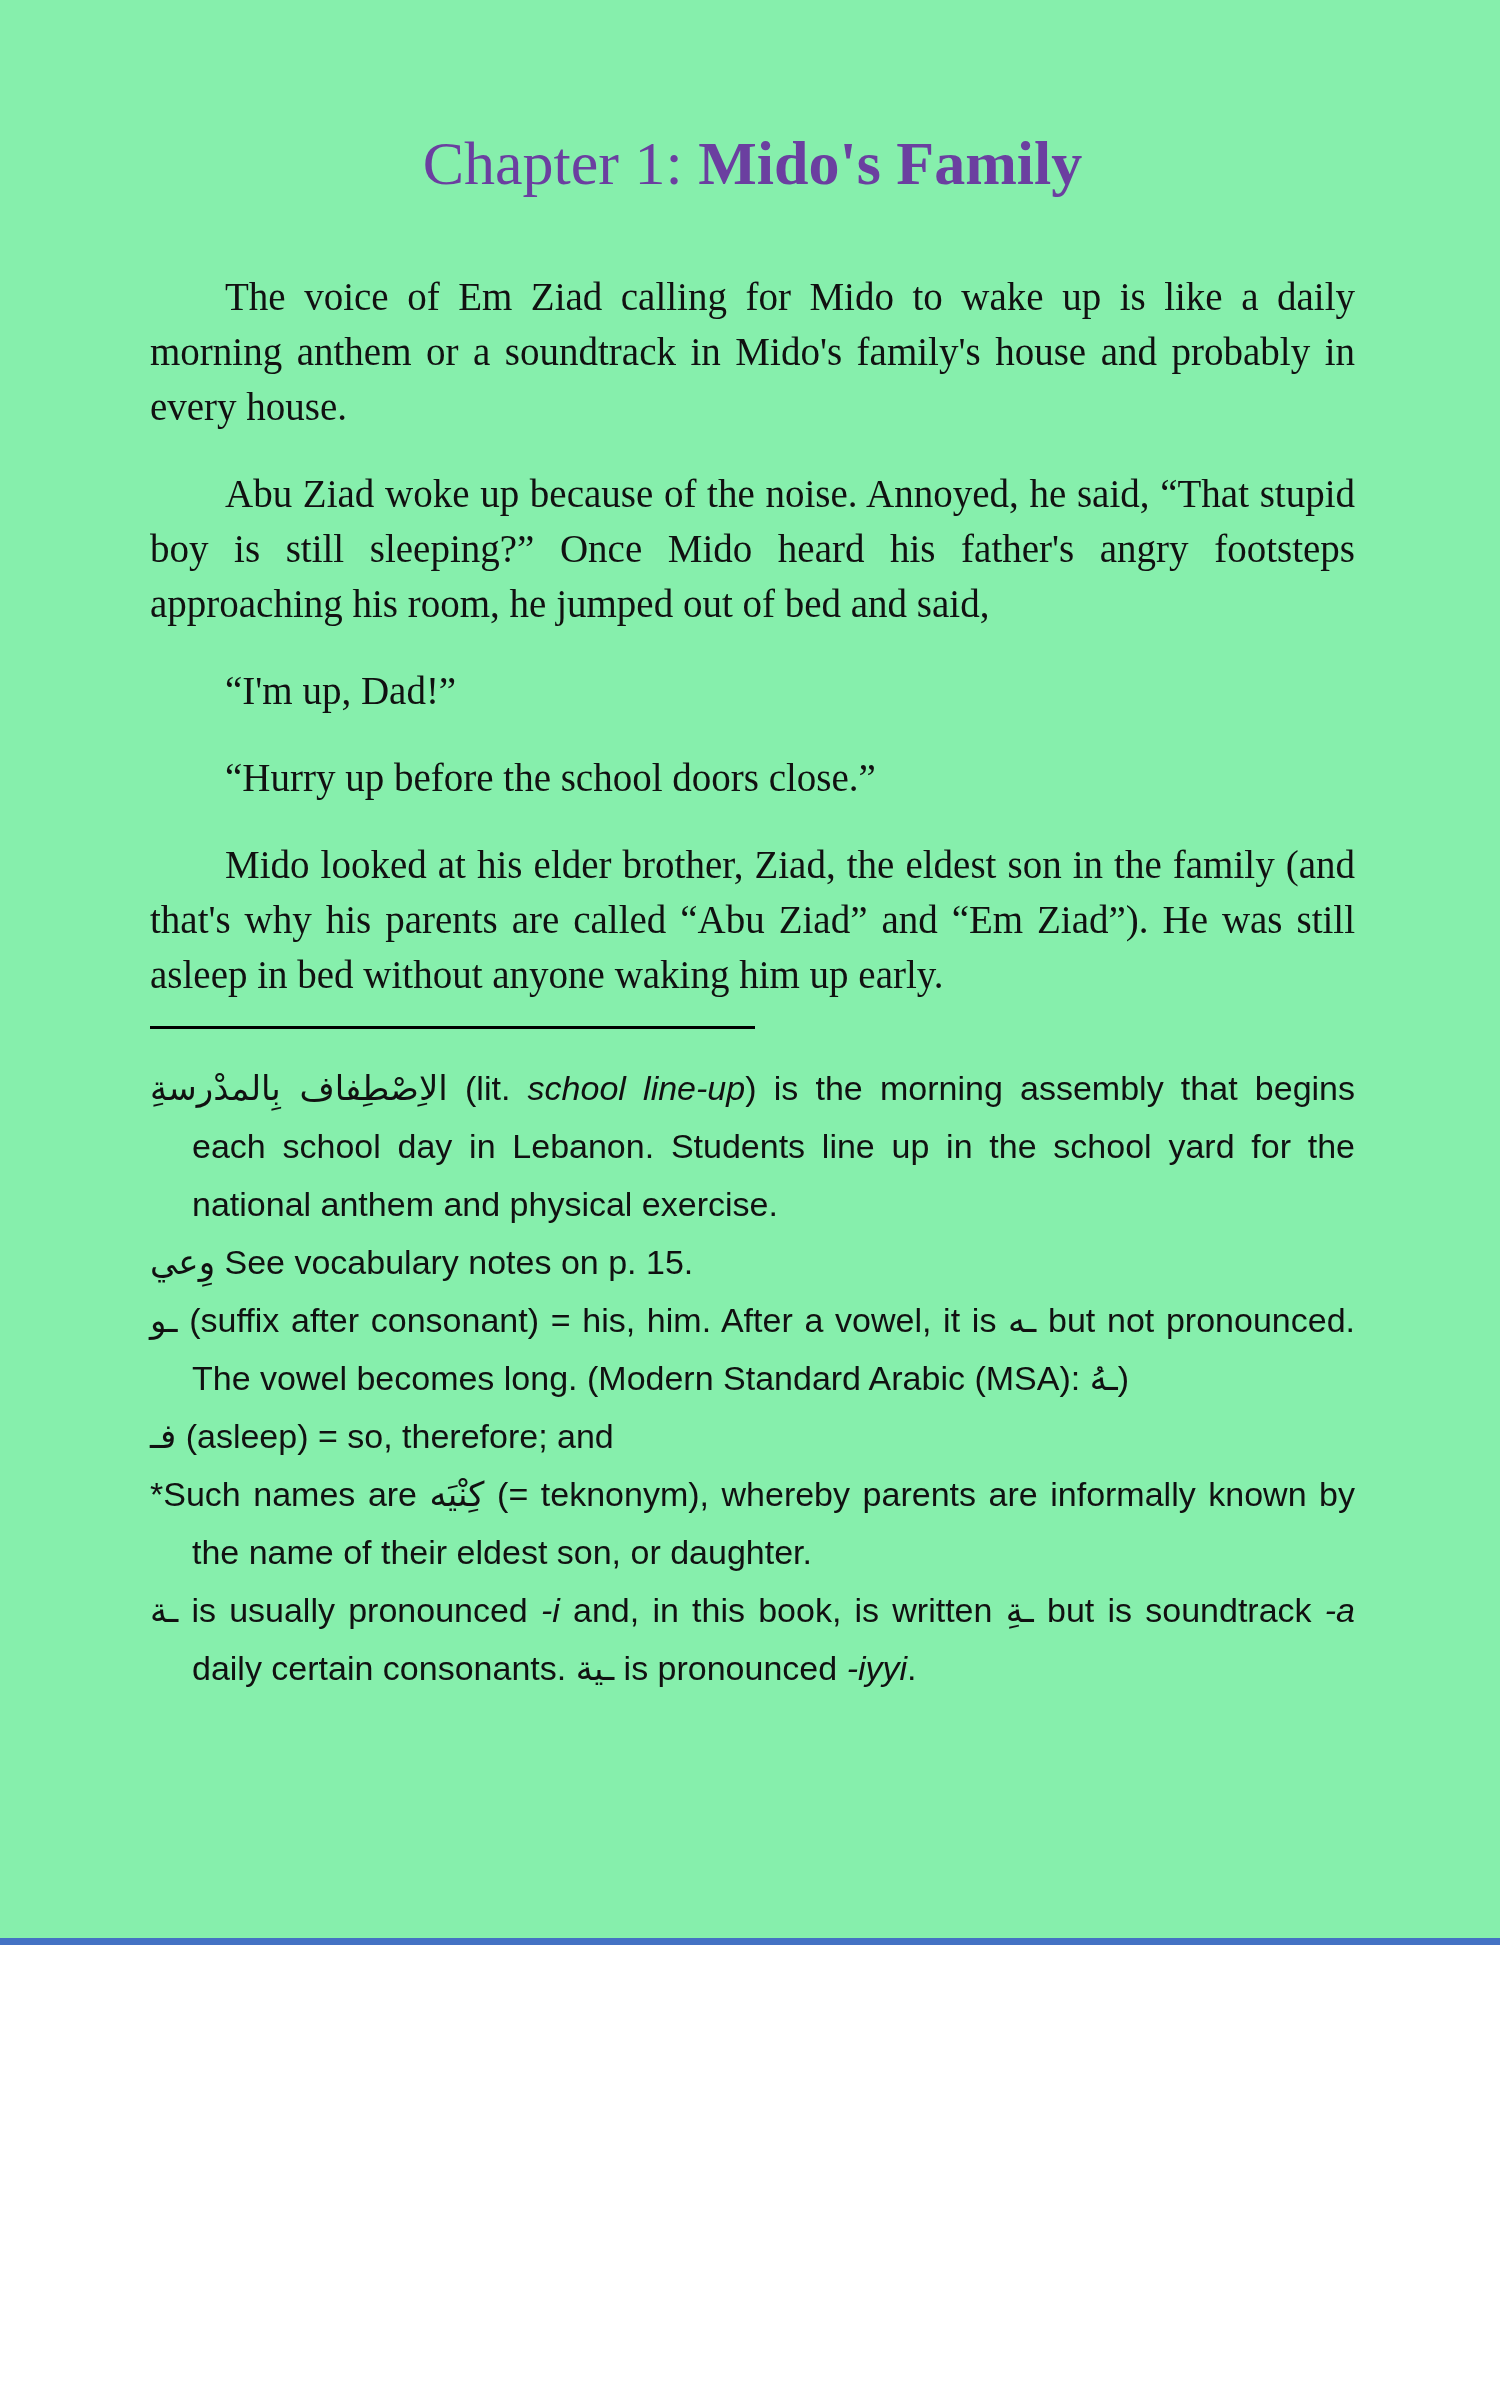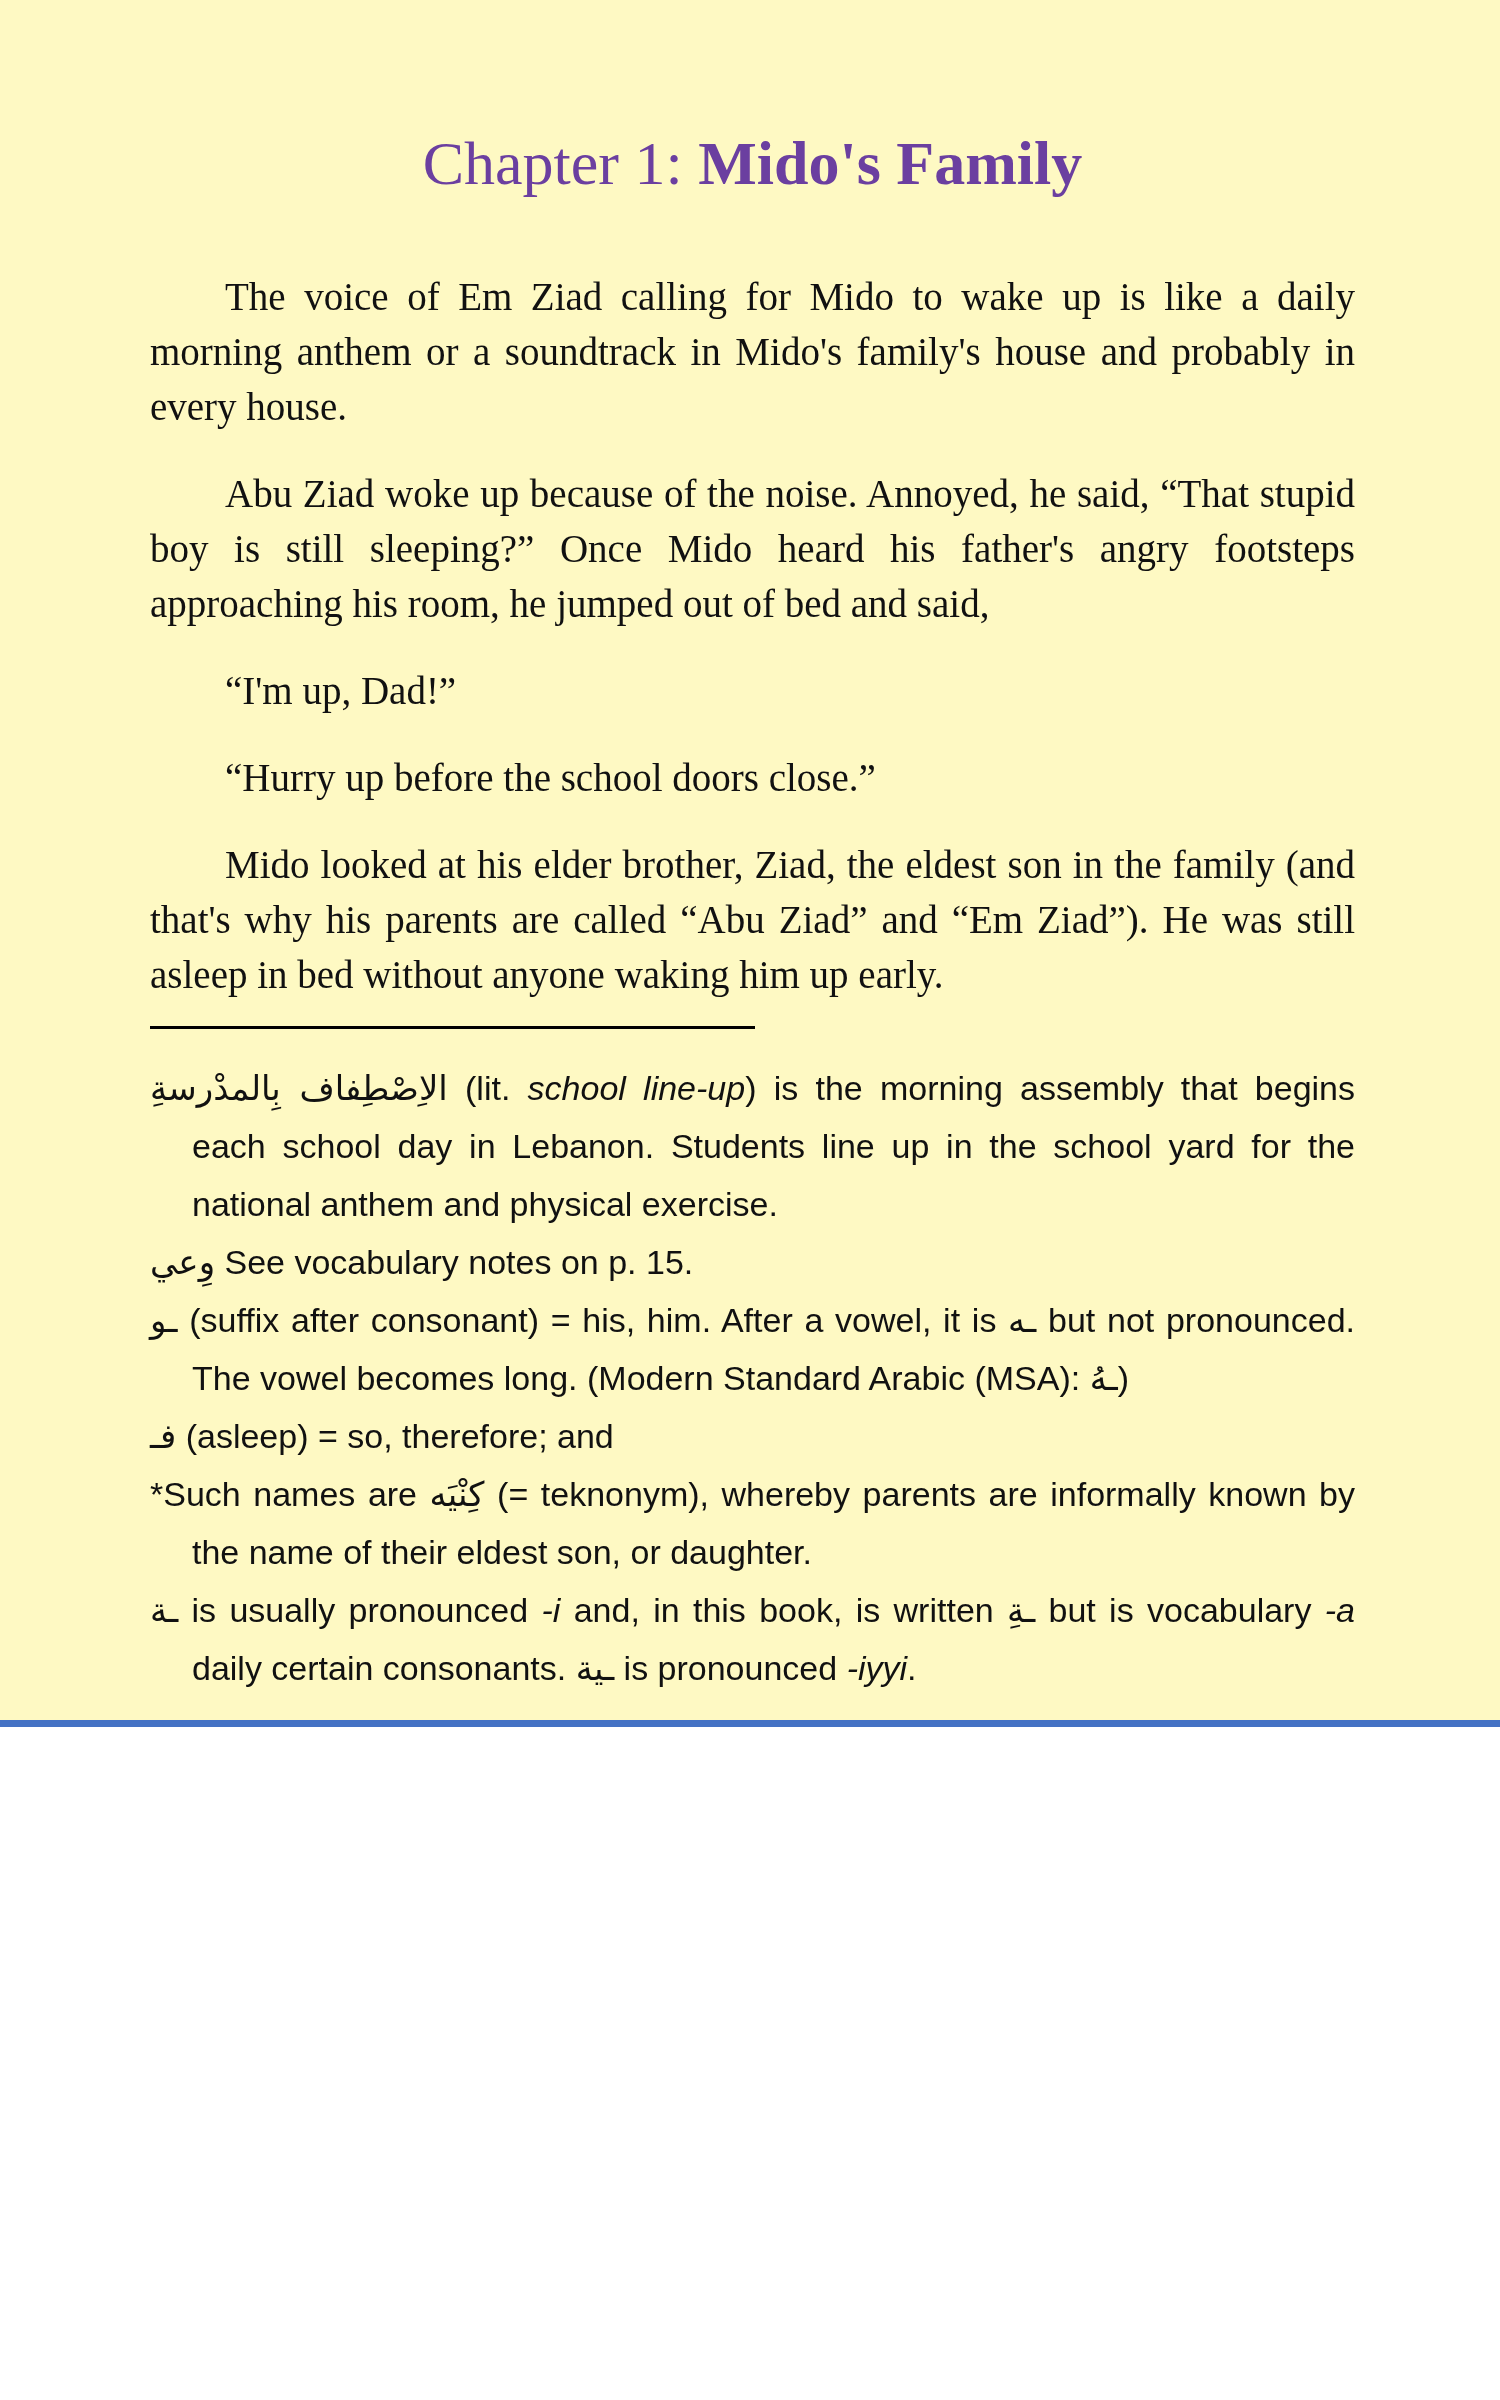--- a/index.html
+++ b/index.html
@@ -3,22 +3,22 @@
 <meta charset="utf-8">
 <style>
   html, body {
     margin: 0;
     padding: 0;
     background: #ffffff;
   }
   .page {
     position: relative;
     width: 1500px;
-    height: 1727px;
-    background: #fef9c3;
+    height: 1945px;
+    background: #86efac;
     overflow: hidden;
     font-family: "Liberation Serif", "DejaVu Serif", serif;
     color: #111111;
   }
   .content {
     position: absolute;
     left: 150px;
     top: 128px;
     width: 1205px;
   }
@@ -108,21 +108,21 @@
       </div>
 
     <hr class="fn-divider">
 
     <div class="footnotes">
         <p class="footnote"><span class="ar">الاِصْطِفاف بِالمدْرسةِ</span><span> (lit. </span><span class="it">school line-up</span><span>) is the morning assembly that begins each school day in Lebanon. Students line up in the school yard for the national anthem and physical exercise.</span></p>
         <p class="footnote"><span class="ar">وِعي</span><span> See vocabulary notes on p. 15.</span></p>
         <p class="footnote"><span class="ar">ـو</span><span> (suffix after consonant) = his, him. After a vowel, it is </span><span class="ar">ـه</span><span> but not pronounced. The vowel becomes long. (Modern Standard Arabic (MSA): </span><span class="ar">ـهُ</span><span>)</span></p>
         <p class="footnote"><span class="ar">فـ</span><span> (asleep) = so, therefore; and</span></p>
         <p class="footnote"><span>*Such names are </span><span class="ar">كِنْيَه</span><span> (= teknonym), whereby parents are informally known by the name of their eldest son, or daughter.</span></p>
-        <p class="footnote"><span class="ar">ـة</span><span> is usually pronounced </span><span class="it">-i</span><span> and, in this book, is written </span><span class="ar">ـةِ</span><span> but is vocabulary </span><span class="it">-a</span><span> daily certain consonants. </span><span class="ar">ـية</span><span> is pronounced </span><span class="it">-iyyi</span><span>.</span></p>
+        <p class="footnote"><span class="ar">ـة</span><span> is usually pronounced </span><span class="it">-i</span><span> and, in this book, is written </span><span class="ar">ـةِ</span><span> but is soundtrack </span><span class="it">-a</span><span> daily certain consonants. </span><span class="ar">ـية</span><span> is pronounced </span><span class="it">-iyyi</span><span>.</span></p>
       </div>
 
   </div>
 
   <div class="footer-divider"></div>
 
   <div class="page-footer"><span>5</span><span> | </span><span>Mido</span><span class="light"> ©</span><span class="light" style="color: rgb(46, 116, 190);">Lingualism.com</span></div>
 
   <div class="bottom-bar" style="background: rgb(68, 114, 196);"></div>
 

